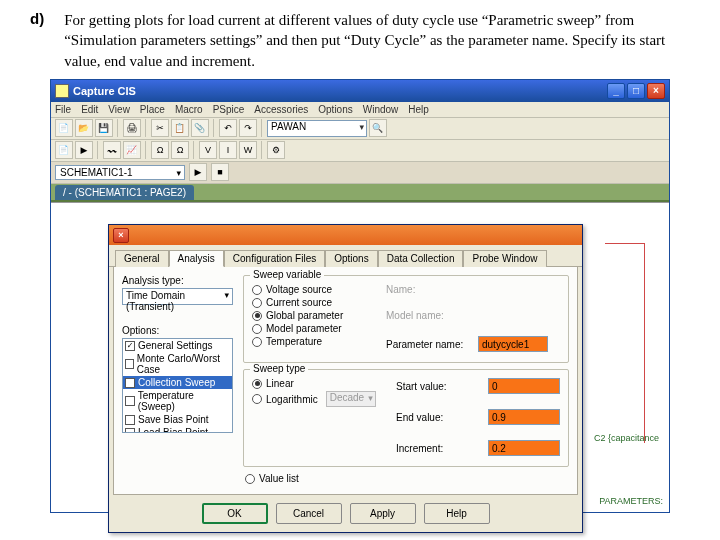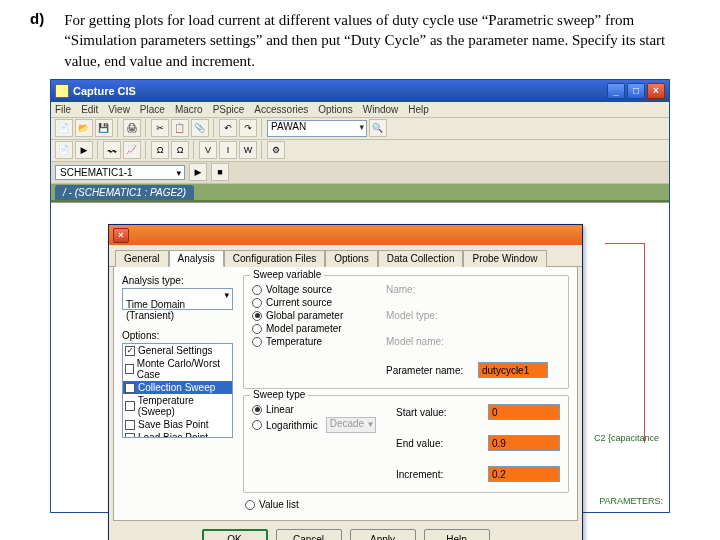--- a/index.html
+++ b/index.html
@@ -19,42 +19,42 @@
   .win-btn.close { background:linear-gradient(#f07a5c,#d23c1f); border-color:#a02010;}
   .menubar { background:#ece9d8; padding:2px 4px; display:flex; gap:10px; font-size:10px; color:#333; border-bottom:1px solid #c0bfb0;}
   .toolbar { background:#ece9d8; padding:2px 4px; display:flex; gap:2px; align-items:center; border-bottom:1px solid #c0bfb0; height:22px;}
   .tbtn { width:18px;height:18px;background:#f4f2e8;border:1px solid #c0bfb0;display:flex;align-items:center;justify-content:center;font-size:9px;}
   .tsep { width:2px;height:18px;border-left:1px solid #c0bfb0;margin:0 2px;}
   .tcombo { border:1px solid #7f9db9;background:#fff;height:17px;font-size:10px;padding:0 14px 0 3px;position:relative;}
   .tcombo:after{content:"▾";position:absolute;right:2px;top:1px;font-size:9px;color:#333;}
   .schematic-row { background:#e0dac8;padding:2px 4px;display:flex;align-items:center;gap:4px;border-bottom:1px solid #c0bfb0;height:22px;}
   .schem-combo { background:#fff;border:1px solid #7f9db9;padding:1px 20px 1px 4px;font-size:10px;position:relative;}
   .schem-combo:after{content:"▾";position:absolute;right:3px;top:2px;font-size:9px;}
-  .tabbar { background:#8aa869;height:18px;display:flex;align-items:flex-end;padding:0 4px;gap:2px;border-bottom:2px solid #5a7a3e;font-style:italic;}
+  .tabbar { background:#8aa869;height:18px;display:flex;align-items:flex-end;padding:0 4px;gap:2px;border-bottom:2px solid #5a7a3e;}
   .tab { background:#3c6b8f;color:#fff;font-size:10px;padding:2px 8px;border-top-left-radius:3px;border-top-right-radius:3px;}
   .canvas-area { background:#fff;height:310px;position:relative;overflow:hidden;border-top:1px solid #999;}
   .dotgrid { position:absolute;inset:0;background-image:radial-gradient(#bbb 0.5px,transparent 0.5px);background-size:10px 10px;}
   .wire-r{position:absolute;right:24px;top:40px;width:1px;height:200px;background:#d04848;}
   .wire-r2{position:absolute;right:24px;top:40px;width:40px;height:1px;background:#d04848;}
   .cap-sym{position:absolute;right:10px;top:230px;font-size:9px;color:#2a6a2a;}
   .param-label{position:absolute;right:6px;bottom:6px;font-size:9px;color:#2a6a2a;}
 
   
   .dialog { position:absolute; left:108px; top:224px; width:475px; background:#ece9d8; border:1px solid #0a246a; box-shadow:2px 2px 4px rgba(0,0,0,.3); font-size:10px;}
   .dlg-title { background:linear-gradient(#f28a3c,#e4661e);height:20px;display:flex;align-items:center;padding:0 4px;color:#fff;font-weight:bold;}
   .dlg-title .t{flex:1;}
   .dlg-close{width:16px;height:15px;background:linear-gradient(#f07a5c,#d23c1f);border:1px solid #a02010;border-radius:2px;display:flex;align-items:center;justify-content:center;font-size:9px;}
   .dlg-tabs{display:flex;gap:0;padding:4px 6px 0 6px;border-bottom:1px solid #aca899;background:#ece9d8;}
   .dlg-tab{padding:2px 8px;border:1px solid #aca899;border-bottom:none;background:#ece9d8;font-size:10px;position:relative;top:1px;}
   .dlg-tab.active{background:#fcfcfa;border-bottom:1px solid #fcfcfa;}
   .dlg-body{background:#fcfcfa;padding:8px;display:flex;gap:10px;border:1px solid #aca899;margin:0 4px;border-top:none;}
   .dlg-left{width:160px;}
   .dlg-right{flex:1;}
   .lbl{font-size:10px;display:block;margin-bottom:2px;}
-  .combo{width:100%;background:#fff;border:1px solid #7f9db9;padding:10px 3px;font-size:10px;position:relative;height:17px;}
+  .combo{width:100%;background:#fff;border:1px solid #7f9db9;padding:1px 3px;font-size:10px;position:relative;height:17px;}
   .combo:after{content:"▾";position:absolute;right:3px;top:1px;font-size:9px;}
   .listbox{background:#fff;border:1px solid #7f9db9;height:95px;overflow:hidden;margin-top:2px;}
   .listitem{padding:1px 2px;display:flex;align-items:center;gap:3px;font-size:10px;}
   .listitem.sel{background:#316ac5;color:#fff;}
   .chk{width:10px;height:10px;border:1px solid #555;background:#fff;display:inline-flex;align-items:center;justify-content:center;font-size:8px;}
   .group{border:1px solid #c0bfb0;border-radius:2px;padding:6px 8px 8px 8px;margin-bottom:6px;position:relative;}
   .group-title{position:absolute;top:-7px;left:6px;background:#fcfcfa;padding:0 3px;font-size:10px;}
   .radio-row{display:flex;align-items:center;gap:4px;margin:2px 0;font-size:10px;}
   .radio{width:10px;height:10px;border:1px solid #555;border-radius:50%;background:#fff;display:inline-flex;align-items:center;justify-content:center;}
   .radio.checked:after{content:"";width:5px;height:5px;background:#333;border-radius:50%;}
@@ -220,23 +220,20 @@
             <div class="radio-row">
                 <span class="radio"></span>
                 <span>Temperature</span>
               </div>
           </div>
           <div class="right-params">
             <div class="field-row disabled">
                 <span class="field-lbl">Name:</span>
               </div>
             <div class="field-row disabled">
-                <span class="field-lbl">Model type:</span>
-              </div>
-            <div class="field-row disabled">
                 <span class="field-lbl">Model name:</span>
               </div>
             <div class="field-row">
                 <span class="field-lbl">Parameter name:</span>
                 <input class="txt" style="width: 70px;" value="dutycycle1">
               </div>
           </div>
         </div>
       </div>
       <div class="group">

